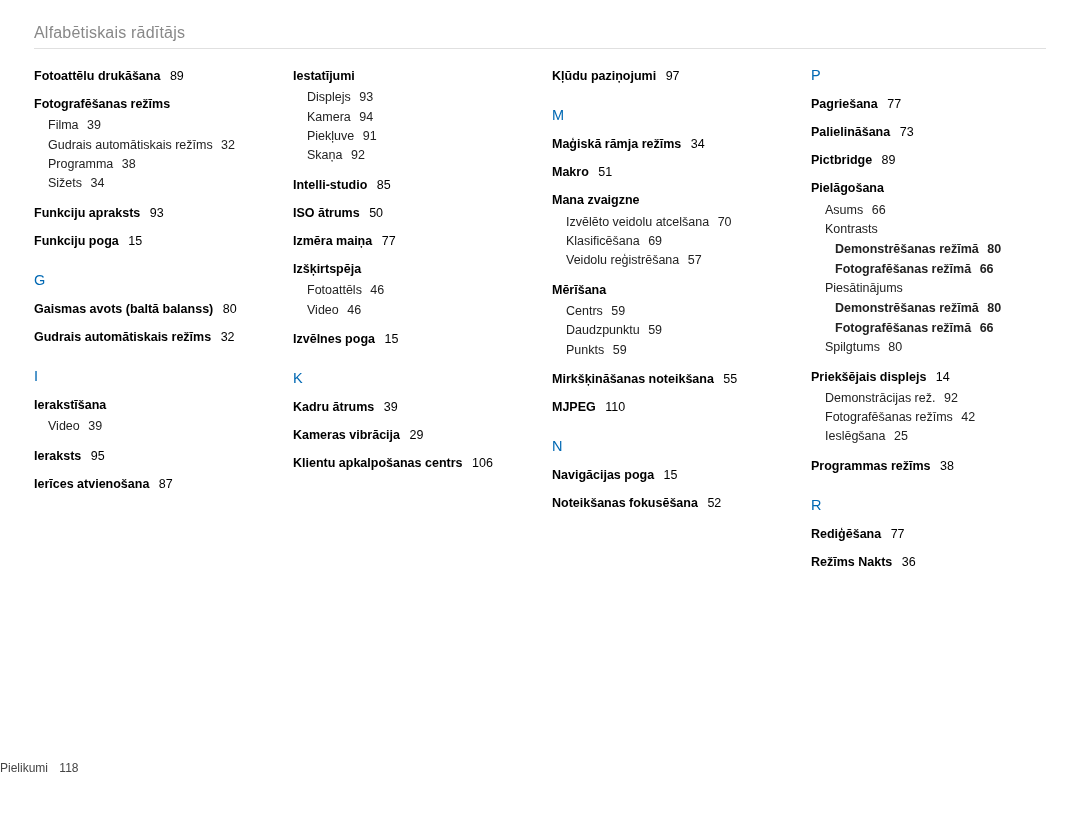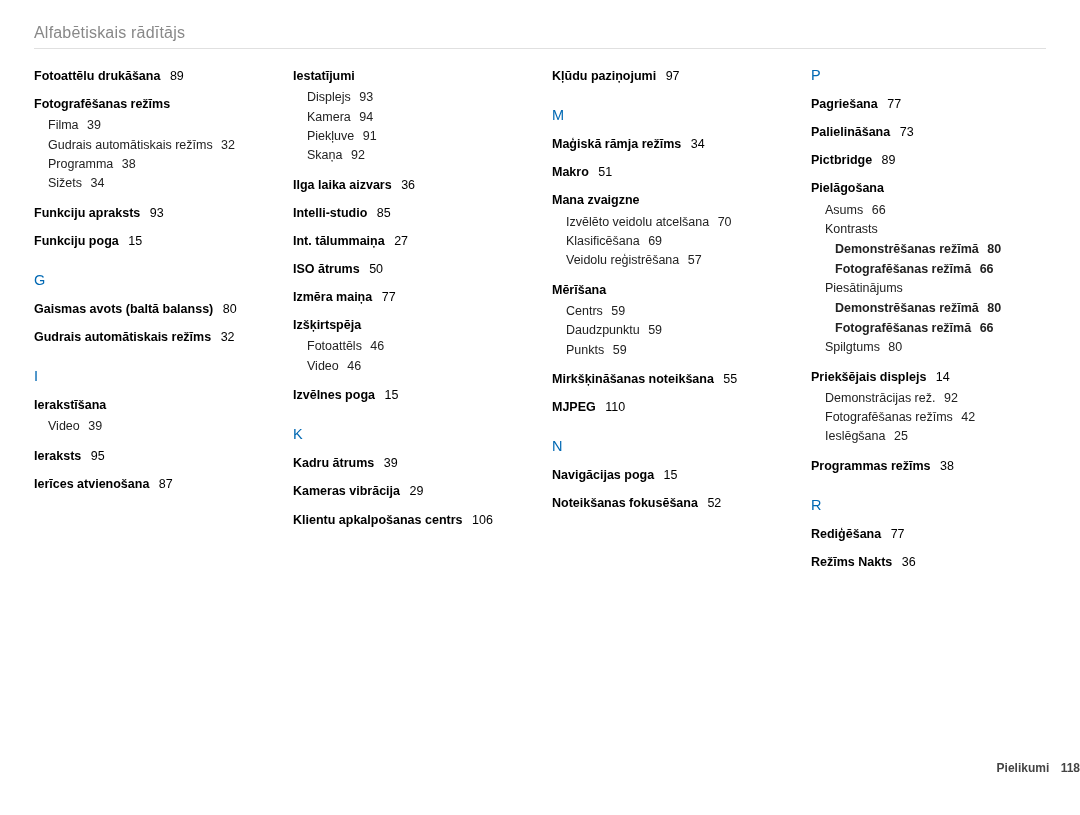--- a/index.html
+++ b/index.html
@@ -78,24 +78,23 @@
     font-size: 12.5px;
     color: #222;
     line-height: 1.55;
     font-weight: bold;
   }
   .footer {
     position: absolute;
     bottom: 20px;
     left: 0;
     right: 0;
-    text-align: right;
+    text-align: left;
     font-size: 12px;
     color: #444;
-    font-weight: bold;
   }
   .footer .pn { margin-left: 8px; }
 </style>
 </head>
 <body>
 
 <div class="page">
   <div class="header-title">Alfabētiskais rādītājs</div>
   <hr class="header-sep">
   <div class="columns" id="columns">
@@ -119,23 +118,21 @@
         <div class="entry"><span class="entry-title">Ieraksts</span><span class="entry-title entry-page"> 95</span></div>
         <div class="entry"><span class="entry-title">Ierīces atvienošana</span><span class="entry-title entry-page"> 87</span></div>
       </div>
       <div class="col">
         <div class="entry"><span class="entry-title">Iestatījumi</span><ul class="sub-list">
             <li><span>Displejs</span><span class="sub-page"> 93</span></li>
             <li><span>Kamera</span><span class="sub-page"> 94</span></li>
             <li><span>Piekļuve</span><span class="sub-page"> 91</span></li>
             <li><span>Skaņa</span><span class="sub-page"> 92</span></li>
           </ul></div>
-        <div class="entry"><span class="entry-title">Ilga laika aizvars</span><span class="entry-title entry-page"> 36</span></div>
         <div class="entry"><span class="entry-title">Intelli-studio</span><span class="entry-title entry-page"> 85</span></div>
-        <div class="entry"><span class="entry-title">Int. tālummaiņa</span><span class="entry-title entry-page"> 27</span></div>
         <div class="entry"><span class="entry-title">ISO ātrums</span><span class="entry-title entry-page"> 50</span></div>
         <div class="entry"><span class="entry-title">Izmēra maiņa</span><span class="entry-title entry-page"> 77</span></div>
         <div class="entry"><span class="entry-title">Izšķirtspēja</span><ul class="sub-list">
             <li><span>Fotoattēls</span><span class="sub-page"> 46</span></li>
             <li><span>Video</span><span class="sub-page"> 46</span></li>
           </ul></div>
         <div class="entry"><span class="entry-title">Izvēlnes poga</span><span class="entry-title entry-page"> 15</span></div>
         <div class="section-letter">K</div>
         <div class="entry"><span class="entry-title">Kadru ātrums</span><span class="entry-title entry-page"> 39</span></div>
         <div class="entry"><span class="entry-title">Kameras vibrācija</span><span class="entry-title entry-page"> 29</span></div>

